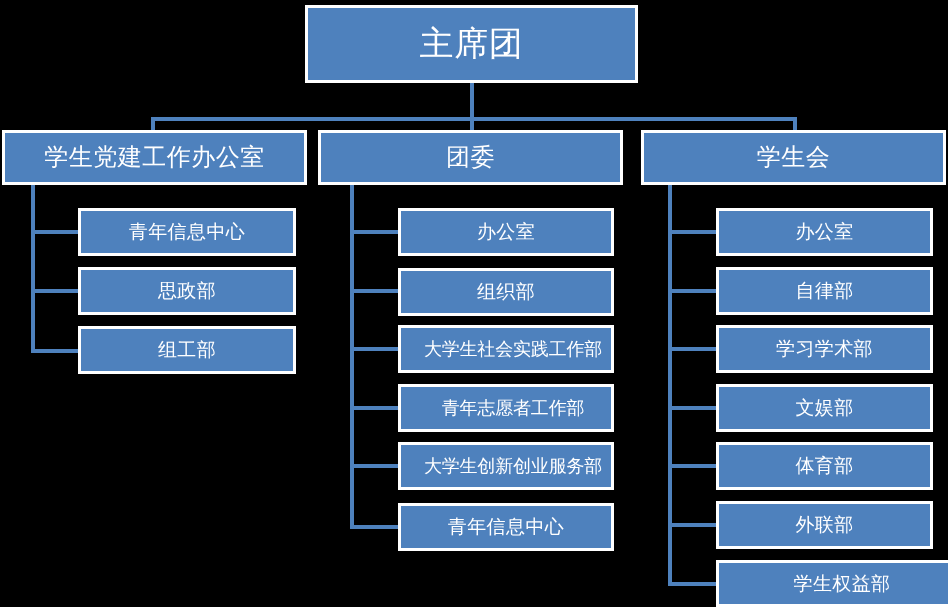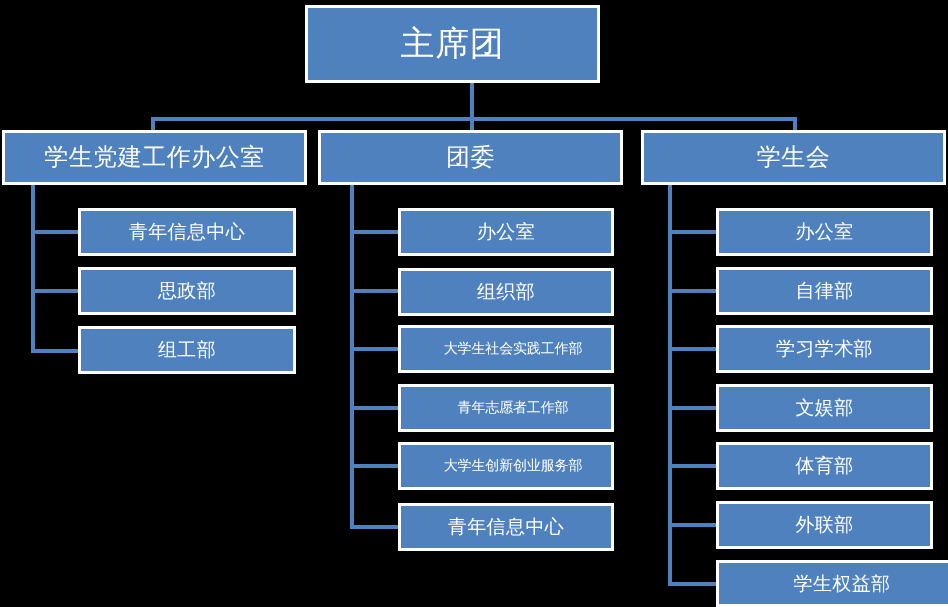--- a/index.html
+++ b/index.html
@@ -36,39 +36,39 @@
   .node.root {
     font-size: 34px;
   }
   .node.level2 {
     font-size: 24px;
   }
   .node.leaf {
     font-size: 19px;
   }
   .node.leaf.tight {
-    font-size: 14px;
+    font-size: 18px;
     letter-spacing: -0.01em;
     padding-left: 14px;
   }
 
   
   .conn {
     position: absolute;
     background: #4e81bd;
   }
   .conn.h { height: 4px; }
   .conn.v { width: 4px; }
 </style>
 </head>
 <body>
 
 <div id="chart-root">
 
-  <div class="node root" style="left:305px; top:5px; width:295px; height:78px;">
+  <div class="node root" style="left:305px; top:5px; width:333px; height:78px;">
     <span>主席团</span>
   </div>
 
   <div class="conn v" style="left:470px; top:83px; width:4px; height:38px;"></div>
 
   <div class="conn h" style="left:153px; top:117px; width:644px; height:4px;"></div>
 
   <div class="conn v" style="left:151px; top:117px; width:4px; height:14px;"></div>
   <div class="conn v" style="left:470px; top:117px; width:4px; height:14px;"></div>
   <div class="conn v" style="left:793px; top:117px; width:4px; height:14px;"></div>

